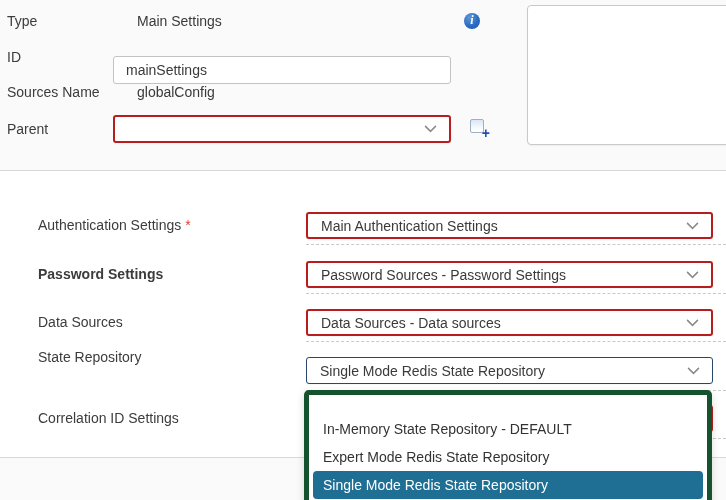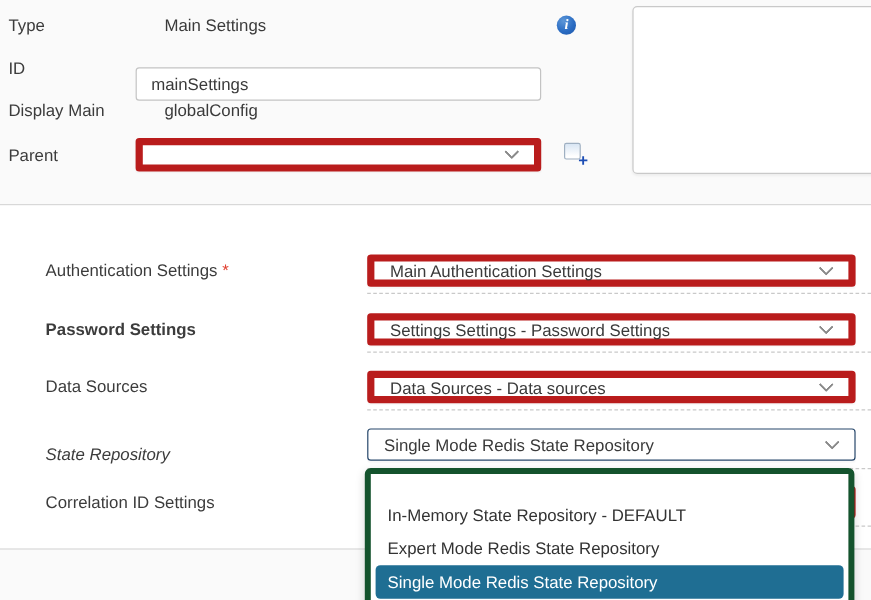--- a/index.html
+++ b/index.html
@@ -19,21 +19,21 @@
 
   .text-input {
     left: 113px; width: 338px; height: 28px;
     border: 1px solid #c3c3c3; border-radius: 3px;
     background: #fff; padding: 0 12px;
     font: inherit; color: #3a3a3a; outline: none;
   }
 
   .select {
     background: #fff;
-    border: 6px solid #b91c1c; border-radius: 3px;
+    border: 2px solid #b91c1c; border-radius: 3px;
     display: flex; align-items: center;
     padding: 0 30px 0 13px;
     color: #3a3a3a;
     box-shadow: 0 1px 1px rgba(0,0,0,0.03);
     cursor: pointer;
   }
   .select.focused { border: 1.5px solid #27476b; }
   .select .val { white-space: nowrap; overflow: hidden; }
   .chevron {
     position: absolute; right: 14px; top: 50%;
@@ -79,21 +79,21 @@
   }
   .form-label { left: 38px; line-height: 27px; color: #3c3c3c; white-space: nowrap; }
   .required { color: #e03e2e; margin-left: 4px; }
   .form-select { left: 306px; width: 407px; height: 27px; }
   .dashed-sep { left: 306px; right: 0; border-top: 1px dashed #c9c9c9; height: 0; }
 
   
   .r1s { top: 212px; } .r1l { top: 212px; }
   .r2s { top: 261px; } .r2l { top: 261px; font-weight: bold; }
   .r3s { top: 309px; } .r3l { top: 309px; }
-  .r4s { top: 357px; } .r4l { top: 365px; font-style: italic; }
+  .r4s { top: 357px; } .r4l { top: 344px; }
   .r5s { top: 405px; } .r5l { top: 405px; }
   .d1 { top: 244px; } .d2 { top: 293px; } .d3 { top: 341px; }
   .d4 { top: 390px; } .d5 { top: 438px; }
 
   
   .popup {
     left: 304px; top: 390px; width: 408px;
     background: #fff; border: 5px solid #14532d; border-radius: 5px;
     box-shadow: 0 3px 8px rgba(0,0,0,0.14);
     padding: 20px 0; z-index: 50;
@@ -114,21 +114,21 @@
 <body>
 
 <div class="abs top-label" style="top:7px;">Type</div>
 <div class="abs top-value" style="top:7px;">Main Settings</div>
 <div class="abs info-icon">i</div>
 <div class="abs note-box"></div>
 
 <div class="abs top-label" style="top:43px;">ID</div>
 <input class="abs text-input" style="top: 43px; margin-top: 13px;" type="text" value="mainSettings">
 
-<div class="abs top-label" style="top:78px;">Display Main</div>
+<div class="abs top-label" style="top:78px;">Sources Name</div>
 <div class="abs top-value" style="top:78px;">globalConfig</div>
 
 <div class="abs top-label" style="top:115px;">Parent</div>
 <div class="abs select" style="left:113px; top:115px; width:338px; height:28px;">
   <span class="val"></span>
   <span class="chevron"></span>
 </div>
 <div class="abs add-icon">
   <span class="sheet"></span>
   <span class="plus">+</span>
@@ -140,21 +140,21 @@
   <span>Authentication Settings</span><span class="required">*</span>
 </div>
 <div class="abs select form-select r1s">
   <span class="val">Main Authentication Settings</span>
   <span class="chevron"></span>
 </div>
 <div class="abs dashed-sep d1"></div>
 
 <div class="abs form-label r2l">Password Settings</div>
 <div class="abs select form-select r2s">
-  <span class="val">Settings Settings - Password Settings</span>
+  <span class="val">Password Sources - Password Settings</span>
   <span class="chevron"></span>
 </div>
 <div class="abs dashed-sep d2"></div>
 
 <div class="abs form-label r3l">Data Sources</div>
 <div class="abs select form-select r3s">
   <span class="val">Data Sources - Data sources</span>
   <span class="chevron"></span>
 </div>
 <div class="abs dashed-sep d3"></div>

